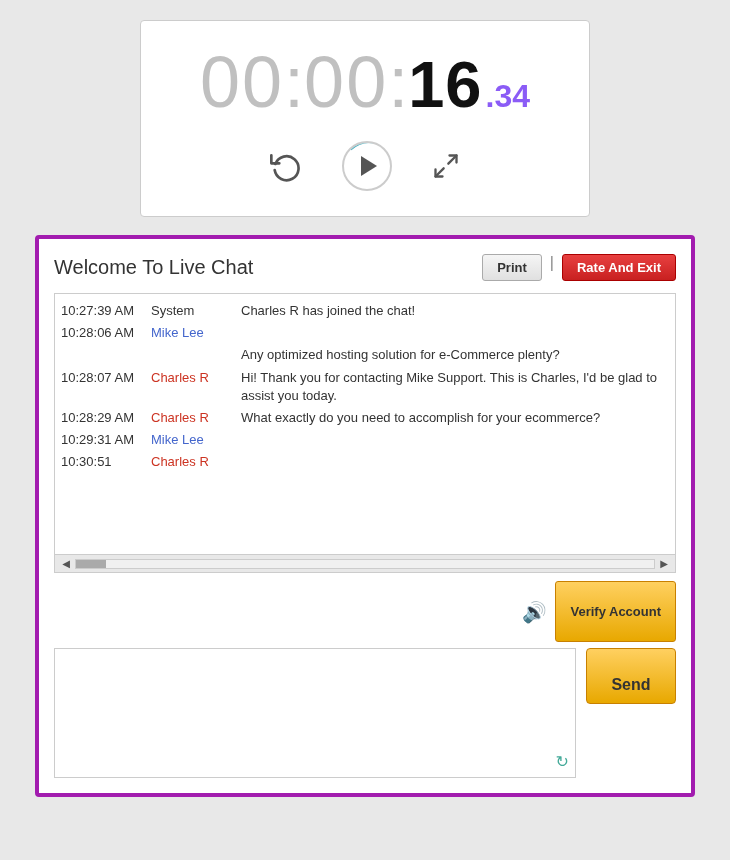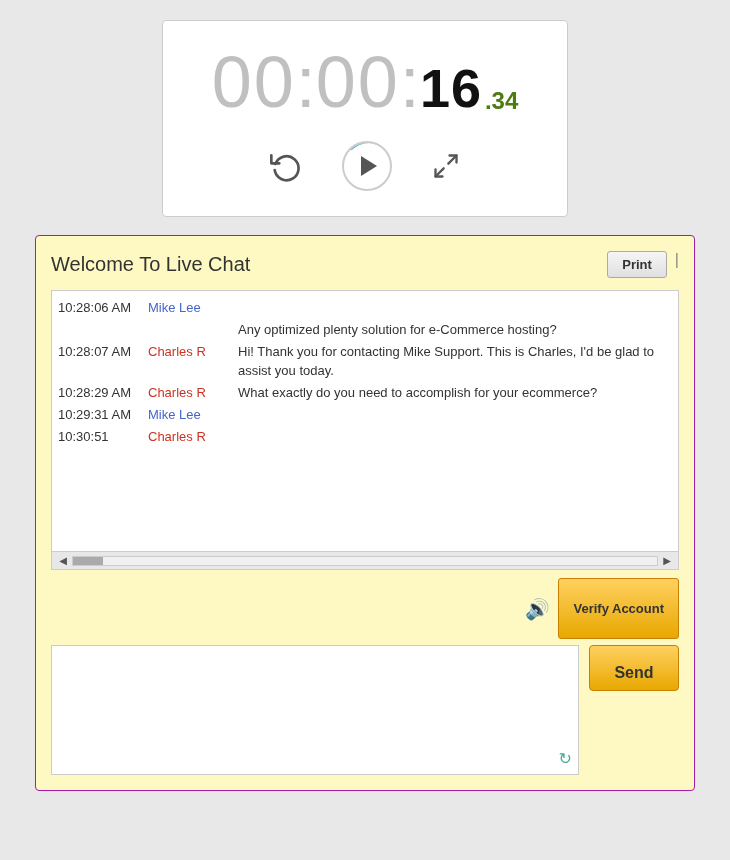--- a/index.html
+++ b/index.html
@@ -12,21 +12,21 @@
       padding: 20px;
       min-height: 860px;
       width: 730px;
     }
 
     
     .timer-container {
       background: #fff;
       border: 1px solid #ccc;
       border-radius: 4px;
-      width: 406px;
+      width: 450px;
       padding: 20px 30px 25px;
       text-align: center;
       margin-bottom: 18px;
     }
 
     .timer-display {
       display: flex;
       align-items: baseline;
       justify-content: center;
       margin-bottom: 18px;
@@ -39,29 +39,29 @@
       letter-spacing: 2px;
     }
 
     .timer-colon {
       font-size: 72px;
       color: #c0c0c0;
       font-weight: 300;
     }
 
     .timer-seconds {
-      font-size: 54px;
+      font-size: 65px;
       color: #111;
       font-weight: 900;
       letter-spacing: 1px;
     }
 
     .timer-ms {
-      font-size: 24px;
-      color: #4d7c0f;
+      font-size: 32px;
+      color: #8b5cf6;
       font-weight: 700;
       margin-left: 3px;
       align-self: flex-end;
       padding-bottom: 8px;
       margin-top: 36px;
     }
 
     .timer-controls {
       display: flex;
       align-items: center;
@@ -119,22 +119,22 @@
     }
 
     .expand-icon {
       width: 28px;
       height: 28px;
       color: #555;
     }
 
     
     .chat-container {
-      background: #fef9c3;
-      border: 1px solid #a21caf;
+      background: #ffffff;
+      border: 4px solid #a21caf;
       border-radius: 4px;
       width: 660px;
       padding: 15px;
     }
 
     .chat-header {
       display: flex;
       align-items: center;
       justify-content: space-between;
       margin-bottom: 12px;
@@ -323,21 +323,21 @@
       right: 6px;
       font-size: 16px;
       color: #4a9;
       cursor: pointer;
     }
 
     .send-btn {
       background: linear-gradient(to bottom, #ffd060, #e8a800);
       border: 1px solid #c88000;
       border-radius: 4px;
-      padding: 18px 20px;
+      padding: 27px 20px;
       font-size: 16px;
       font-weight: bold;
       color: #333;
       cursor: pointer;
       width: 90px;
       height: 46px;
     }
   </style>
 </head>
 <body>
@@ -372,34 +372,40 @@
   </div>
 </div>
 
 <div class="chat-container">
 
   <div class="chat-header">
     <span class="chat-title">Welcome To Live Chat</span>
     <div class="header-buttons">
       <button class="btn-print">Print</button>
       <span class="separator">|</span>
+      <button class="btn-rate">Rate And Exit</button>
     </div>
   </div>
 
   <div class="chat-messages-wrapper">
     <div class="chat-messages" id="messages-list">
 
+    <div class="chat-row">
+          <div class="msg-time">10:27:39 AM</div>
+          <div class="msg-sender system">System</div>
+          <div class="msg-text">Charles R has joined the chat!</div>
+        </div>
         <div class="chat-row">
           <div class="msg-time">10:28:06 AM</div>
           <div class="msg-sender mike">Mike Lee</div>
         </div>
         <div class="chat-row">
           <div class="msg-time"></div>
           <div class="msg-sender system"></div>
-          <div class="msg-text">Any optimized plenty solution for e-Commerce hosting?</div>
+          <div class="msg-text">Any optimized hosting solution for e-Commerce plenty?</div>
         </div>
         <div class="chat-row">
           <div class="msg-time">10:28:07 AM</div>
           <div class="msg-sender charles">Charles R</div>
           <div class="msg-text">Hi! Thank you for contacting Mike Support. This is Charles, I'd be glad to assist you today.</div>
         </div>
         <div class="chat-row">
           <div class="msg-time">10:28:29 AM</div>
           <div class="msg-sender charles">Charles R</div>
           <div class="msg-text">What exactly do you need to accomplish for your ecommerce?</div>

